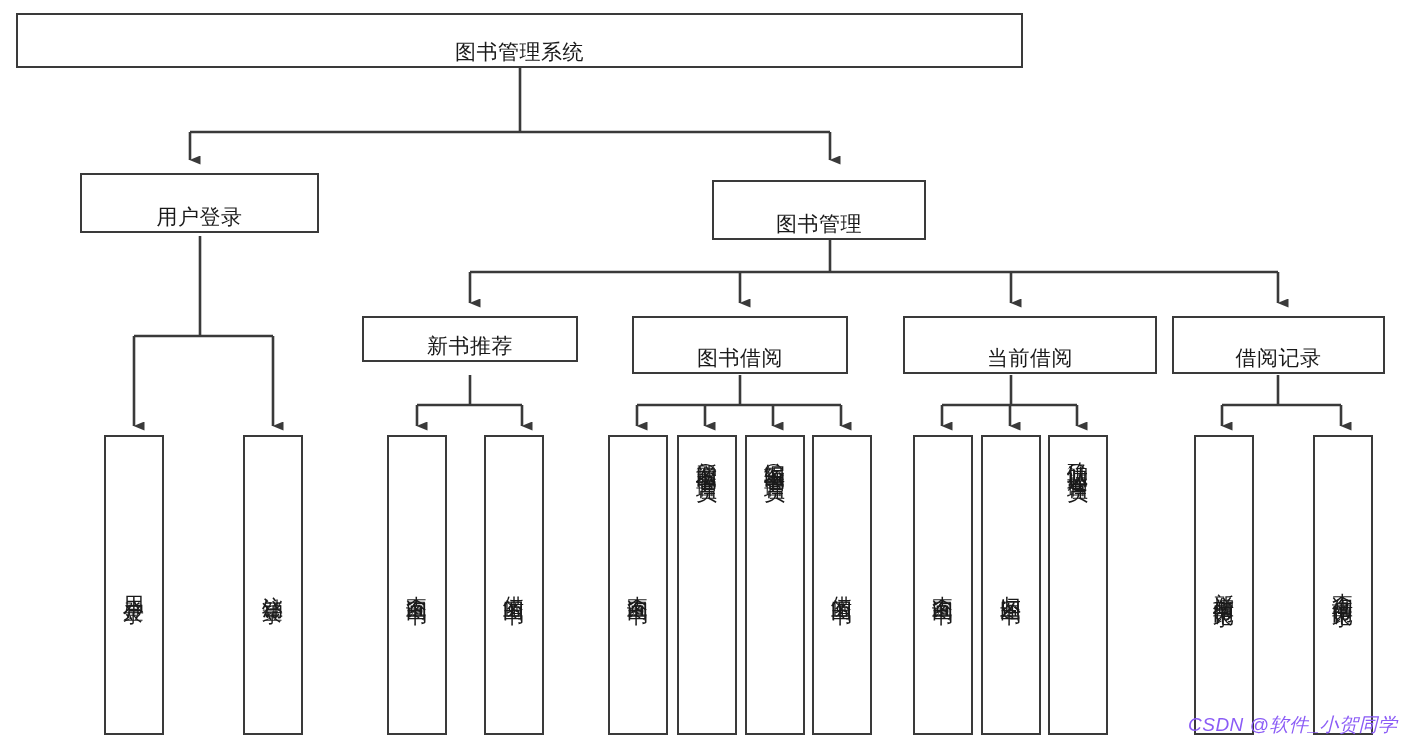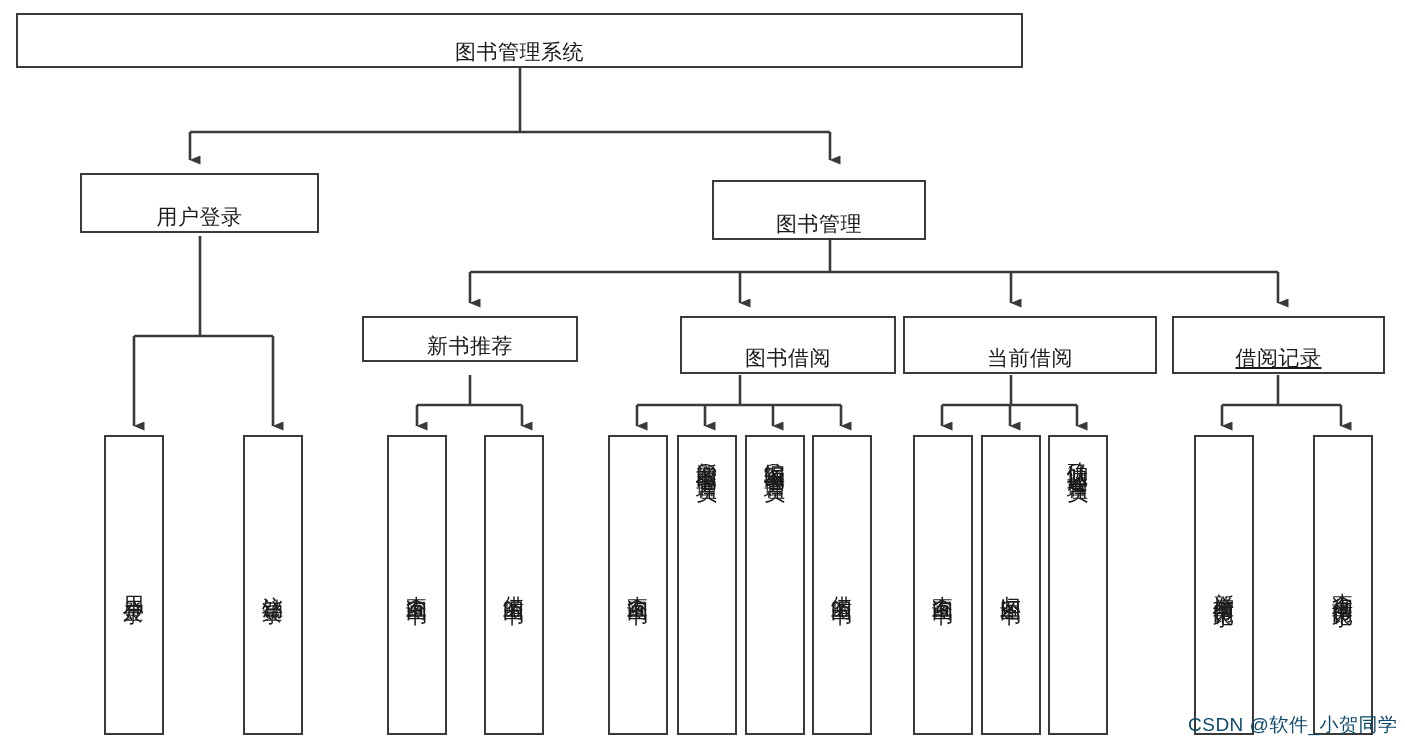--- a/index.html
+++ b/index.html
@@ -52,23 +52,24 @@
     white-space: nowrap;
   }
   .node.vertical.align-mid {
     align-items: center;
   }
   #watermark {
     position: absolute;
     left: 1188px;
     top: 712px;
     font-size: 19px;
-    color: #0c4a6e;
+    color: #8b5cf6;
     white-space: nowrap;
     letter-spacing: 0.5px;
+    font-style: italic;
   }
 </style>
 </head>
 <body>
 
 <div id="diagram-root">
 
   <svg id="edges-layer" viewBox="0 0 1405 747" xmlns="http://www.w3.org/2000/svg">
     <defs>
       <marker id="arrowhead" markerWidth="10" markerHeight="12" refX="4.5" refY="10.5" orient="auto" markerUnits="userSpaceOnUse">
@@ -128,29 +129,29 @@
   </div>
 
   <div class="node horizontal" style="left:712px; top:180px; width:214px; height:60px;">
     <span>图书管理</span>
   </div>
 
   <div class="node horizontal" style="left:362px; top:316px; width:216px; height:46px;">
     <span>新书推荐</span>
   </div>
 
-  <div class="node horizontal" style="left:632px; top:316px; width:216px; height:58px;margin-left:48px;">
+  <div class="node horizontal" style="left:632px; top:316px; width:216px; height:58px;">
     <span>图书借阅</span>
   </div>
 
   <div class="node horizontal" style="left:903px; top:316px; width:254px; height:58px;">
     <span>当前借阅</span>
   </div>
 
-  <div class="node horizontal" style="left:1172px; top:316px; width:213px; height:58px;text-decoration:underline;">
+  <div class="node horizontal" style="left:1172px; top:316px; width:213px; height:58px;">
     <span>借阅记录</span>
   </div>
 
   <div class="node vertical align-mid" style="left:104px; top:435px; width:60px; height:300px;">
     <span class="vtext">用户登录</span>
   </div>
 
   <div class="node vertical align-mid" style="left:243px; top:435px; width:60px; height:300px;">
     <span class="vtext">注销登录</span>
   </div>

